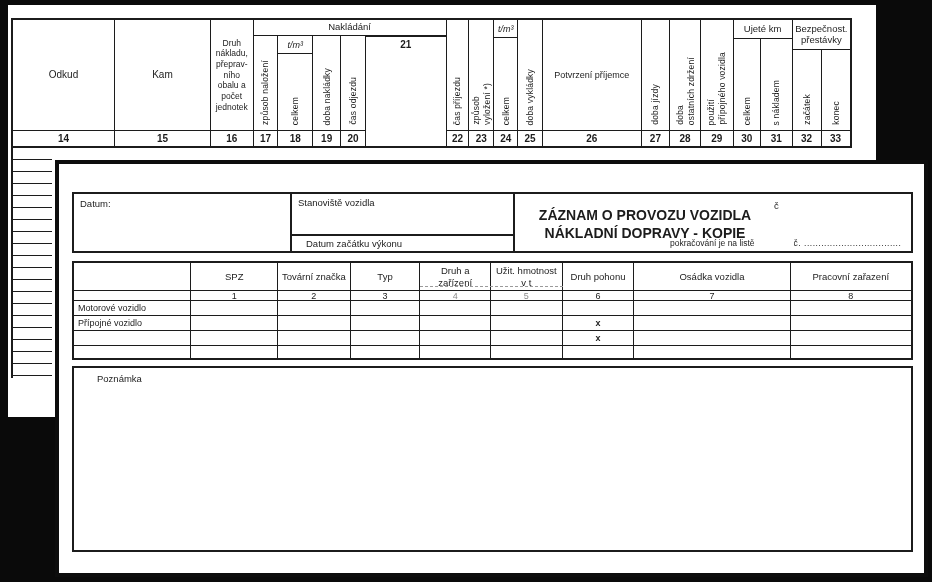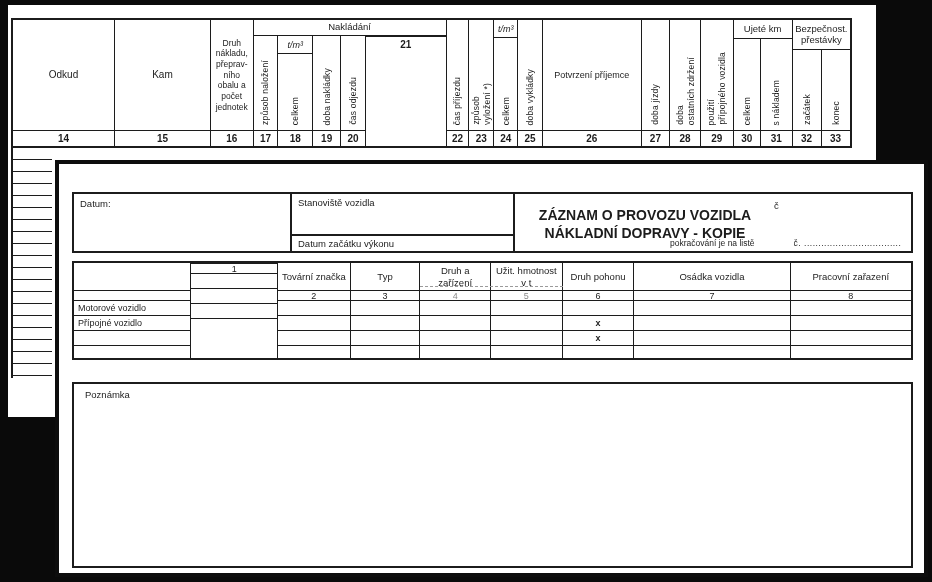--- a/index.html
+++ b/index.html
@@ -51,21 +51,21 @@
   #front-paper{left:55px;top:160px;width:873px;height:417px;border:4px solid #0d0d0d;
                box-sizing:border-box;background:var(--paper);}
   #front-header{left:13px;top:28px;width:841px;height:61px;border:2px solid var(--ink);
                 box-sizing:border-box;display:flex;}
   #firma-cell{width:218px;border-right:2px solid var(--ink);box-sizing:border-box;
               font-size:9.5px;padding:4px 6px;}
   #mid-cell{width:223px;border-right:2px solid var(--ink);box-sizing:border-box;
             display:flex;flex-direction:column;}
   #stanoviste-cell{height:42px;border-bottom:2px solid var(--ink);box-sizing:border-box;
                    font-size:9.5px;padding:3px 6px;}
-  #datum-cell{flex:1;font-size:9.5px;padding:1px 6px;display:flex;align-items:center;}
+  #datum-cell{flex:1;font-size:9.5px;padding:1px 14px;display:flex;align-items:center;}
   #title-cell{flex:1;position:relative;}
   #title-block{position:absolute;left:0;top:13px;width:260px;text-align:center;
                font-weight:bold;font-size:14px;line-height:1.25;}
   #doc-no{position:absolute;left:259px;top:6px;font-size:9.5px;}
   #cont-row{position:absolute;left:155px;right:10px;bottom:3px;font-size:8.5px;
             display:flex;white-space:nowrap;}
   #cont-row .dots{margin-left:39px;letter-spacing:.5px;overflow:hidden;}
 
   #front-table{left:13px;top:97px;width:841px;height:99px;border:2px solid var(--ink);
                box-sizing:border-box;display:flex;}
@@ -76,21 +76,21 @@
   .fnum{height:11px;border-top:1px solid var(--ink);border-bottom:1px solid var(--ink);
         display:flex;align-items:center;justify-content:center;font-size:9px;box-sizing:border-box;}
   .fcell{height:15px;border-bottom:1px solid var(--ink);box-sizing:border-box;
          display:flex;align-items:center;justify-content:center;font-size:9px;}
   .fcell.lbl{justify-content:flex-start;padding-left:4px;}
   .fcell.lastrow{flex:1;border-bottom:none;}
   .faded{color:#8a8a8a;}
   #artifact-dashes{left:361px;top:122px;width:143px;height:0;
                    border-top:1px dashed #9a9a9a;}
   #poznamka-box{left:13px;top:202px;width:841px;height:186px;border:2px solid var(--ink);
-                box-sizing:border-box;font-size:9.5px;padding:5px 11px;margin-top:16px;}
+                box-sizing:border-box;font-size:9.5px;padding:5px 23px;}
 </style>
 </head>
 <body>
 
 <div id="stage">
 
   <div class="abs paper" id="back-paper">
   </div>
 
   <div class="abs" id="back-table">
@@ -269,20 +269,21 @@
     <div class="abs" id="front-table">
       <div class="fcol" style="width:118px">
         <div class="fhead"></div>
         <div class="fnum"></div>
         <div class="fcell lbl">Motorové vozidlo</div>
         <div class="fcell lbl">Přípojné vozidlo</div>
         <div class="fcell lbl"></div>
         <div class="fcell lbl lastrow"></div>
       </div>
       <div class="fcol" style="width:87px">
+        <div class="fhead">SPZ</div>
         <div class="fnum">1</div>
         <div class="fcell"></div>
         <div class="fcell"></div>
         <div class="fcell"></div>
         <div class="fcell lastrow"></div>
       </div>
       <div class="fcol" style="width:73px">
         <div class="fhead">Tovární značka</div>
         <div class="fnum">2</div>
         <div class="fcell"></div>

